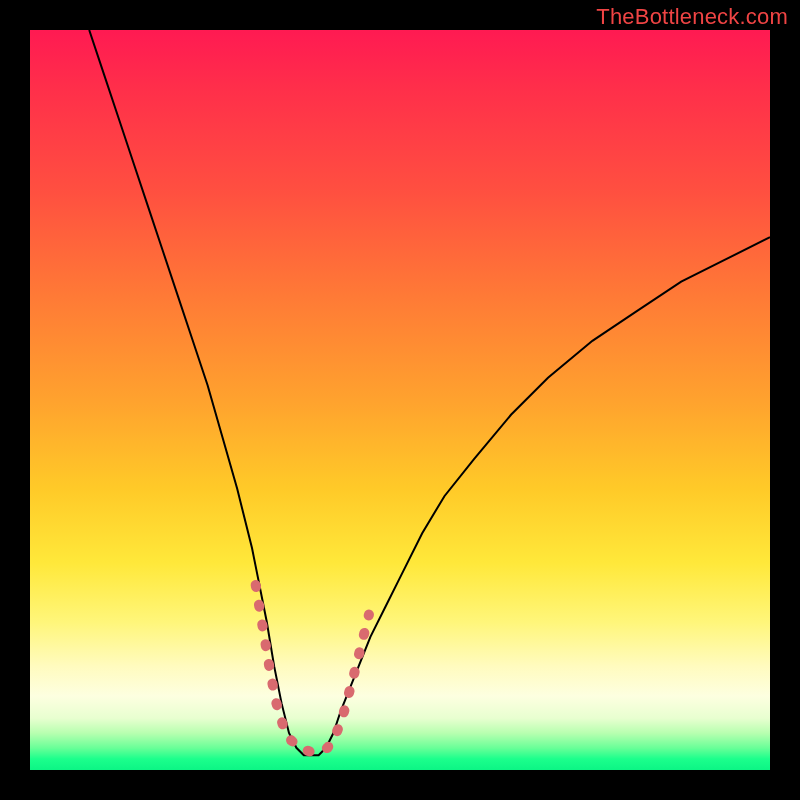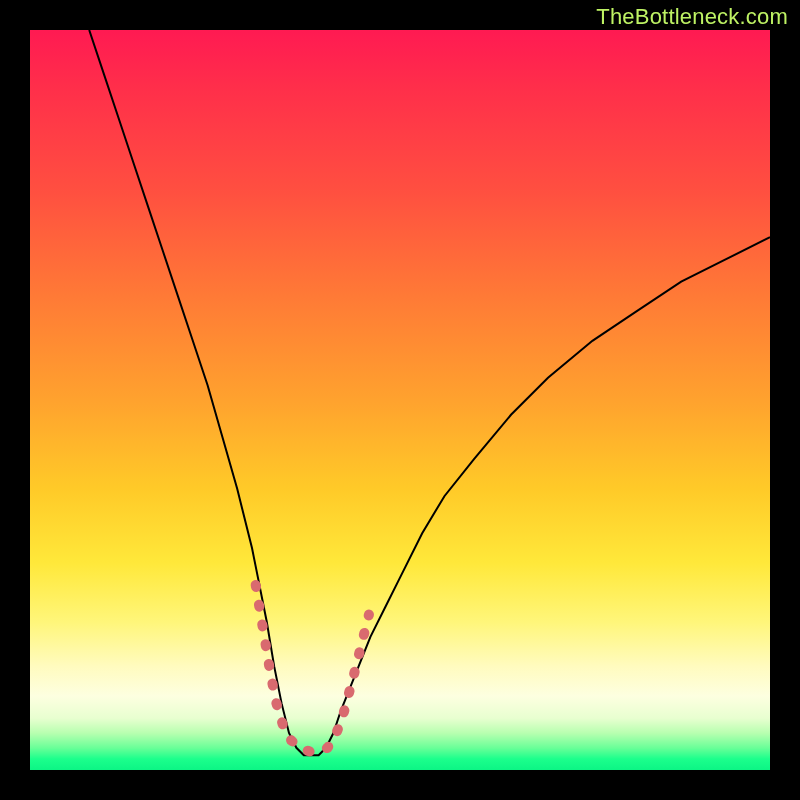--- a/index.html
+++ b/index.html
@@ -14,21 +14,21 @@
   .frame {
     position: relative;
     width: 800px;
     height: 800px;
     background: #000;
   }
   .watermark {
     position: absolute;
     top: 4px;
     right: 12px;
-    color: #bef264;
+    color: #ef4444;
     font-size: 22px;
     font-weight: 500;
     z-index: 10;
     letter-spacing: 0.2px;
   }
   .plot-area {
     position: absolute;
     left: 30px;
     top: 30px;
     width: 740px;

